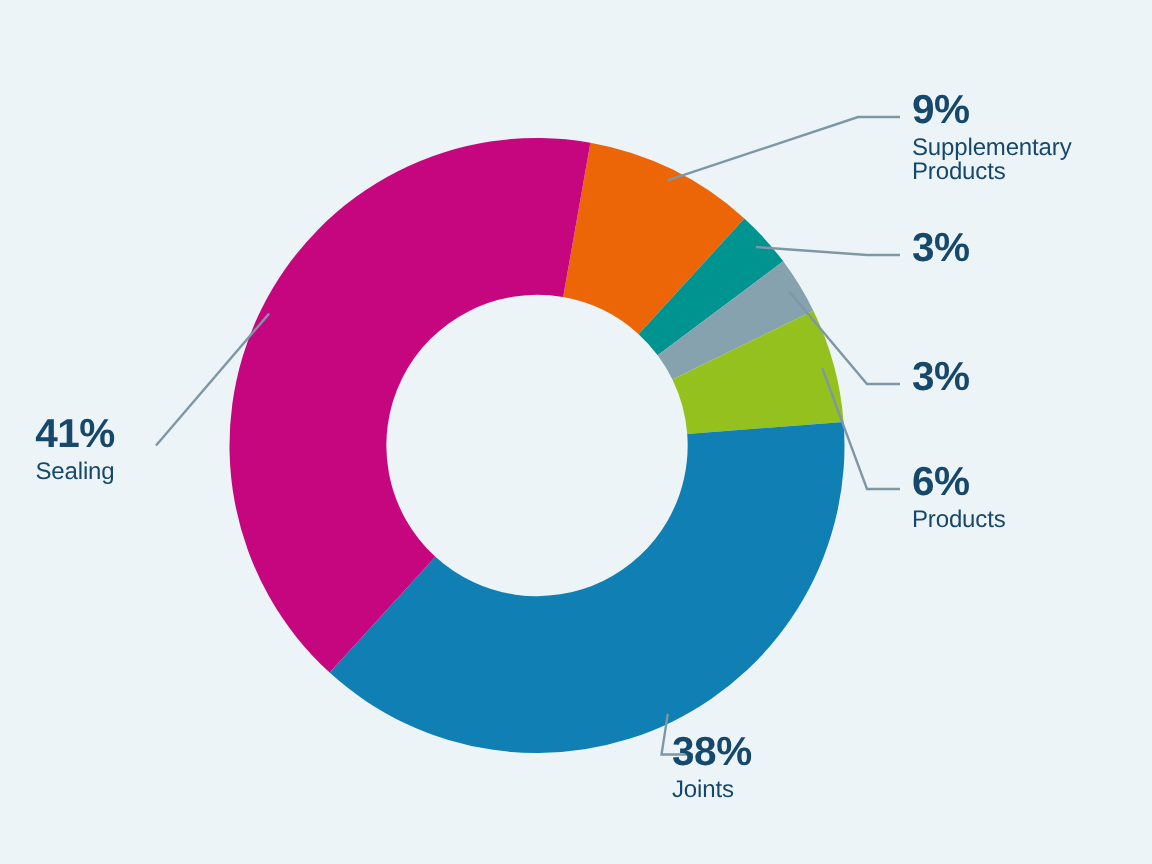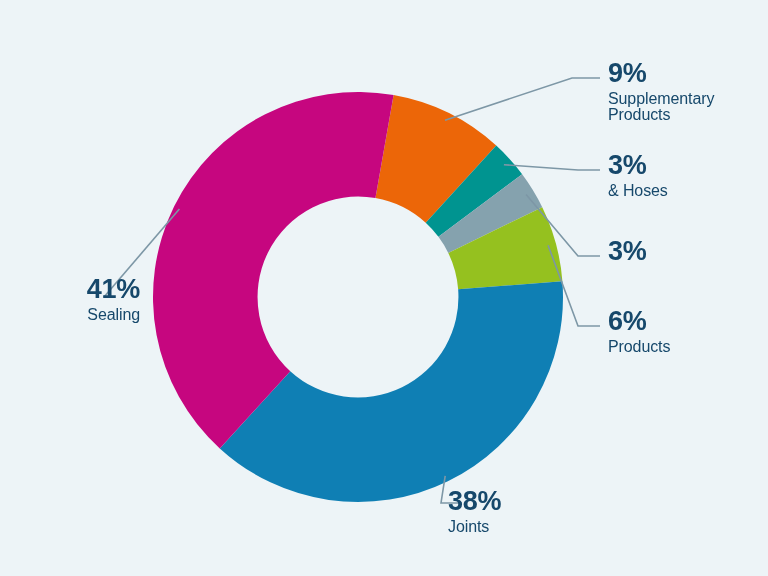--- a/index.html
+++ b/index.html
@@ -43,22 +43,21 @@
   .callout .name {
     font-size: 16px;
     font-weight: normal;
     display: block;
     letter-spacing: -0.1px;
   }
   .callout .name .line2 {
     display: block;
   }
   .callout.align-right {
-    text-align: right;
-    margin-left: 40px;
+    text-align: center;
   }
 </style>
 </head>
 <body>
 
 <div id="chart-root">
 
   <svg class="chart-svg" viewBox="0 0 768 576">
     <g id="donut-slices">
         <path d="M 393.59787642172074 95.11441063249737 A 205 205 0 0 1 496.23198945466333 145.61665517169382 L 425.733674832785 222.82216103412998 A 100.45 100.45 0 0 0 375.44295944664316 198.0760612099237 Z" fill="#ec6608"></path>
@@ -82,21 +81,20 @@
     <span class="pct">9%</span>
     <span class="name">
       <span>Supplementary</span>
       <span class="line2">Products</span>
     </span>
   </div>
 
   <div class="callout" style="left:608px; top:152px;">
     <span class="pct">3%</span>
     <span class="name">
-      <span class="line2">&amp; Hoses</span>
     </span>
   </div>
 
   <div class="callout" style="left:608px; top:238px;">
     <span class="pct">3%</span>
   </div>
 
   <div class="callout" style="left:608px; top:308px;">
     <span class="pct">6%</span>
     <span class="name">Products</span>

